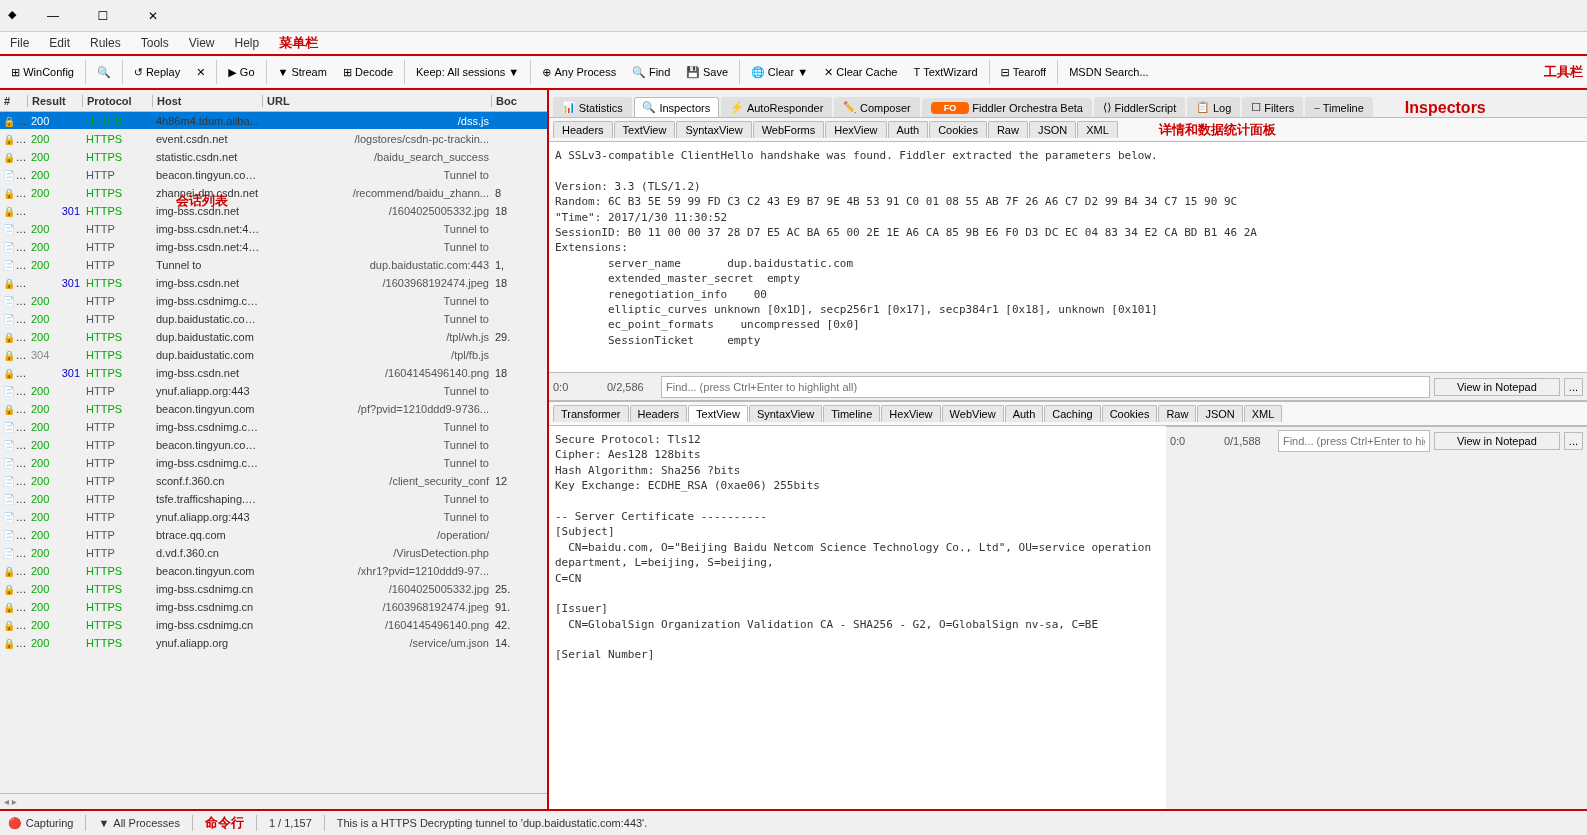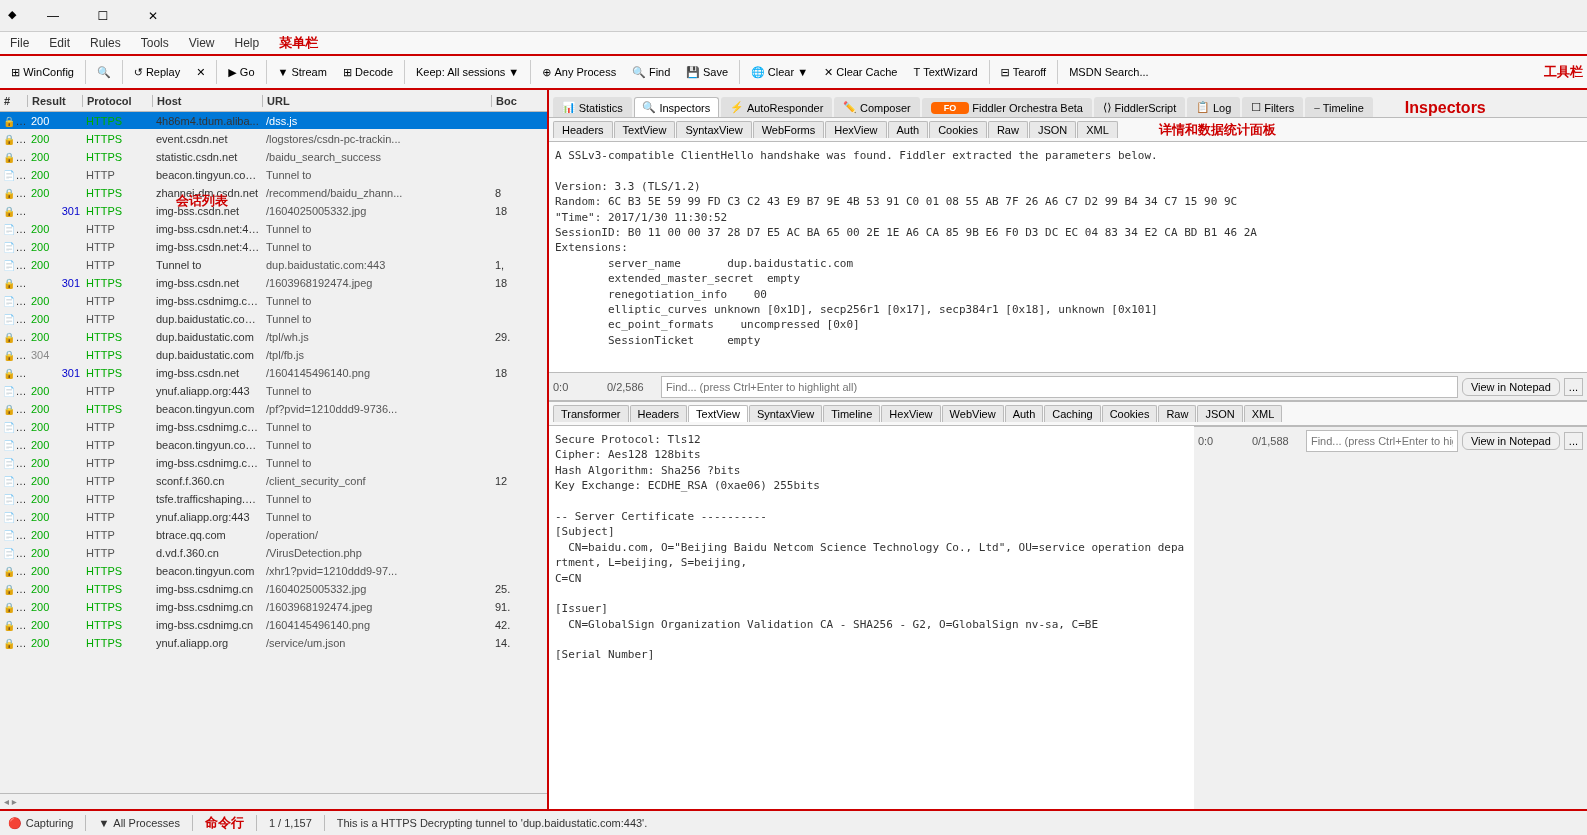--- a/index.html
+++ b/index.html
@@ -37,21 +37,21 @@
     .session-row.selected { background: #0078d7; color: white; }
     .session-row.selected .session-url { color: white; }
     .session-row.selected .status-200 { color: white; }
     .session-cell { font-size: 11px; padding: 0 3px; white-space: nowrap; overflow: hidden; text-overflow: ellipsis; }
     .session-num { color: #333; text-align: right; }
     .status-200 { color: #00aa00; }
     .status-301 { color: #0000cc; text-align: right; }
     .status-304 { color: #888; }
     .proto-https { color: #00aa00; }
     .proto-http { color: #555; }
-    .session-url { color: #555; }
+    .session-url { color: #555; text-align: right; }
 
     
     #left-scrollbar { height: 16px; background: #f0f0f0; border-top: 1px solid #bbb; display: flex; align-items: center; overflow-x: auto; }
 
     
     #right-pane { flex: 1; display: flex; flex-direction: column; overflow: hidden; }
 
     
     #top-tabs { height: 28px; display: flex; align-items: flex-end; background: #f0f0f0; border-bottom: 1px solid #bbb; padding: 0 4px; gap: 2px; overflow: hidden; }
     .top-tab { padding: 3px 8px; font-size: 11px; cursor: pointer; border: 1px solid transparent; border-bottom: none; background: #e0e0e0; border-radius: 3px 3px 0 0; display: flex; align-items: center; gap: 3px; }
@@ -62,21 +62,21 @@
     .inspector-tab { padding: 2px 8px; font-size: 11px; cursor: pointer; border: 1px solid #bbb; border-bottom: none; background: #e8e8e8; border-radius: 2px 2px 0 0; }
 
     
     #detail-upper { flex: 0 0 260px; display: flex; flex-direction: column; border-bottom: 2px solid #bbb; overflow: hidden; }
     #detail-upper-content { flex: 1; background: white; font-family: 'Courier New', monospace; font-size: 11px; padding: 6px; overflow-y: auto; overflow-x: auto; color: #333; line-height: 1.4; }
 
     
     #find-bar-upper { height: 28px; display: flex; align-items: center; background: #f0f0f0; border-top: 1px solid #bbb; padding: 2px 4px; gap: 4px; }
     .pos-label { font-size: 11px; color: #555; min-width: 50px; }
     .find-input { flex: 1; height: 22px; border: 1px solid #bbb; padding: 0 4px; font-size: 11px; }
-    .view-notepad-btn { padding: 2px 8px; font-size: 11px; border: 1px solid #bbb; background: #f0f0f0; cursor: pointer; border-radius: 6px; }
+    .view-notepad-btn { padding: 2px 22px; font-size: 11px; border: 1px solid #bbb; background: #f0f0f0; cursor: pointer; border-radius: 0; }
     .ellipsis-btn { padding: 2px 4px; font-size: 11px; border: 1px solid #bbb; background: #f0f0f0; cursor: pointer; }
 
     
     #response-tabs { height: 24px; display: flex; align-items: center; background: #f8f8f8; border-bottom: 1px solid #bbb; padding: 0 4px; gap: 1px; flex-wrap: nowrap; overflow: hidden; }
     .response-tab { padding: 2px 7px; font-size: 11px; cursor: pointer; border: 1px solid #bbb; border-bottom: none; background: #e8e8e8; border-radius: 2px 2px 0 0; white-space: nowrap; }
     .response-tab.active { background: white; border-bottom-color: white; }
 
     
     #detail-lower { flex: 1; display: flex; overflow: hidden; }
     #detail-lower-content { flex: 1; background: white; font-family: 'Courier New', monospace; font-size: 11px; padding: 6px; overflow-y: auto; overflow-x: auto; color: #333; line-height: 1.4; }

